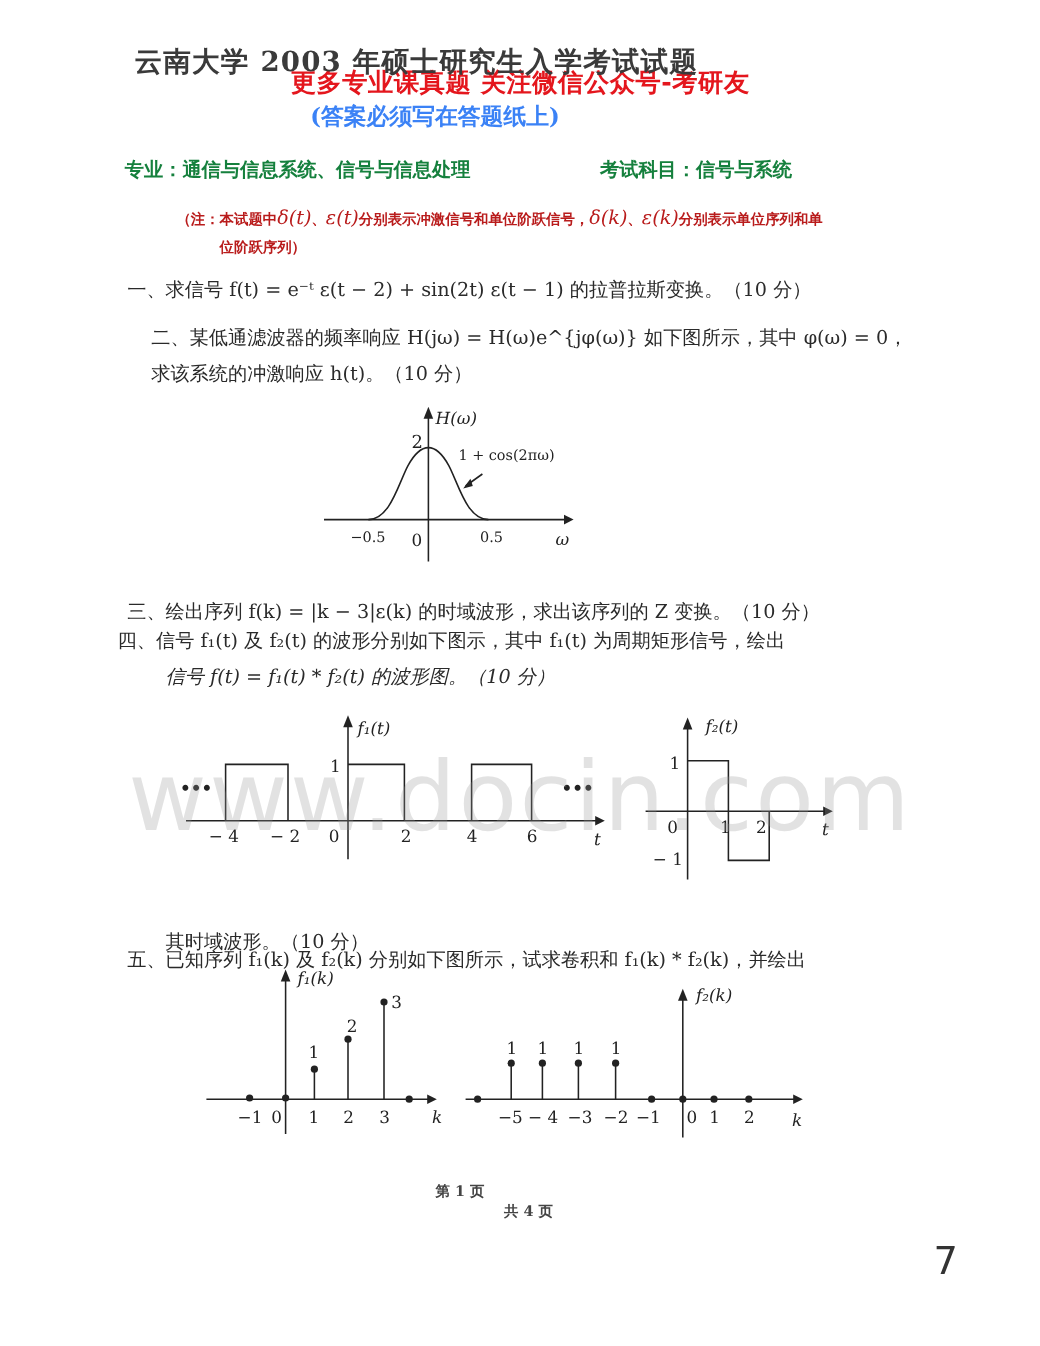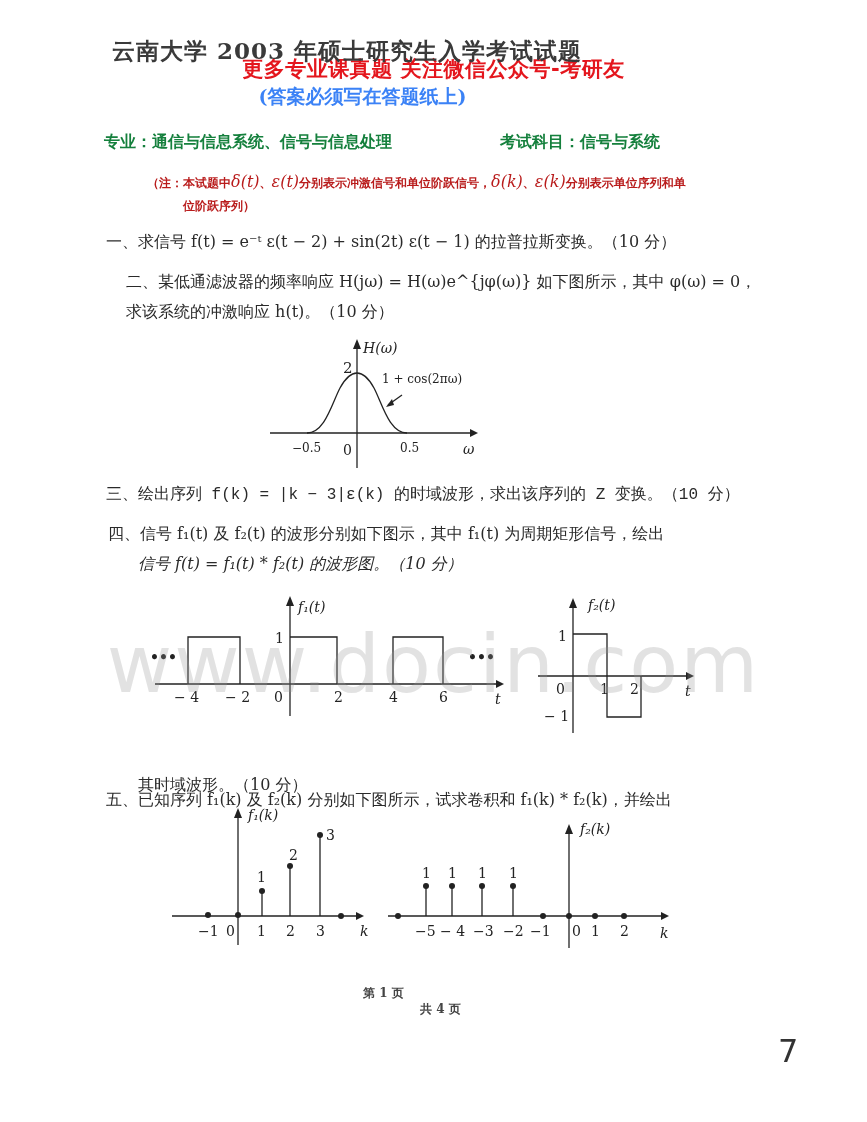--- a/index.html
+++ b/index.html
@@ -54,25 +54,25 @@
   <polygon points="116,74 122,66 124,72" fill="#222"></polygon>
   <text x="93" y="20" font-size="14" font-style="italic">H(ω)</text>
   <text x="73" y="40" font-size="15">2</text>
   <text x="112" y="50" font-size="12">1 + cos(2πω)</text>
   <text x="22" y="119" font-size="12">−0.5</text>
   <text x="73" y="122" font-size="14">0</text>
   <text x="130" y="119" font-size="12">0.5</text>
   <text x="193" y="121" font-size="14" font-style="italic">ω</text>
 </svg>
 
-<div class="abs q" style="left:106px; top:484px;font-family:Liberation Mono, monospace;">
+<div class="abs q" style="left:106px; top:500px;">
   <span>三、</span><span>绘出序列 f(k) = |k − 3|ε(k) 的时域波形，求出该序列的 Z 变换。（10 分）</span>
 </div>
 
-<div class="abs q" style="left:108px; top:524px;">
+<div class="abs q" style="left:98px; top:524px;">
   <span>四、</span><span>信号 f₁(t) 及 f₂(t) 的波形分别如下图示，其中 f₁(t) 为周期矩形信号，绘出</span>
 </div>
 <div class="abs q" style="left:138px; top:554px;font-style:italic;">信号 f(t) = f₁(t) * f₂(t) 的波形图。（10 分）</div>
 
 <svg class="abs" style="left:130px; top:588px;" width="390" height="130">
   <line x1="25" y1="96" x2="370" y2="96" stroke="#222" stroke-width="1.3"></line>
   <polygon points="366,92 374,96 366,100" fill="#222"></polygon>
   <line x1="160" y1="128" x2="160" y2="12" stroke="#222" stroke-width="1.3"></line>
   <polygon points="156,18 160,8 164,18" fill="#222"></polygon>
   <polyline points="58,96 58,49 110,49 110,96" fill="none" stroke="#222" stroke-width="1.3"></polyline>

